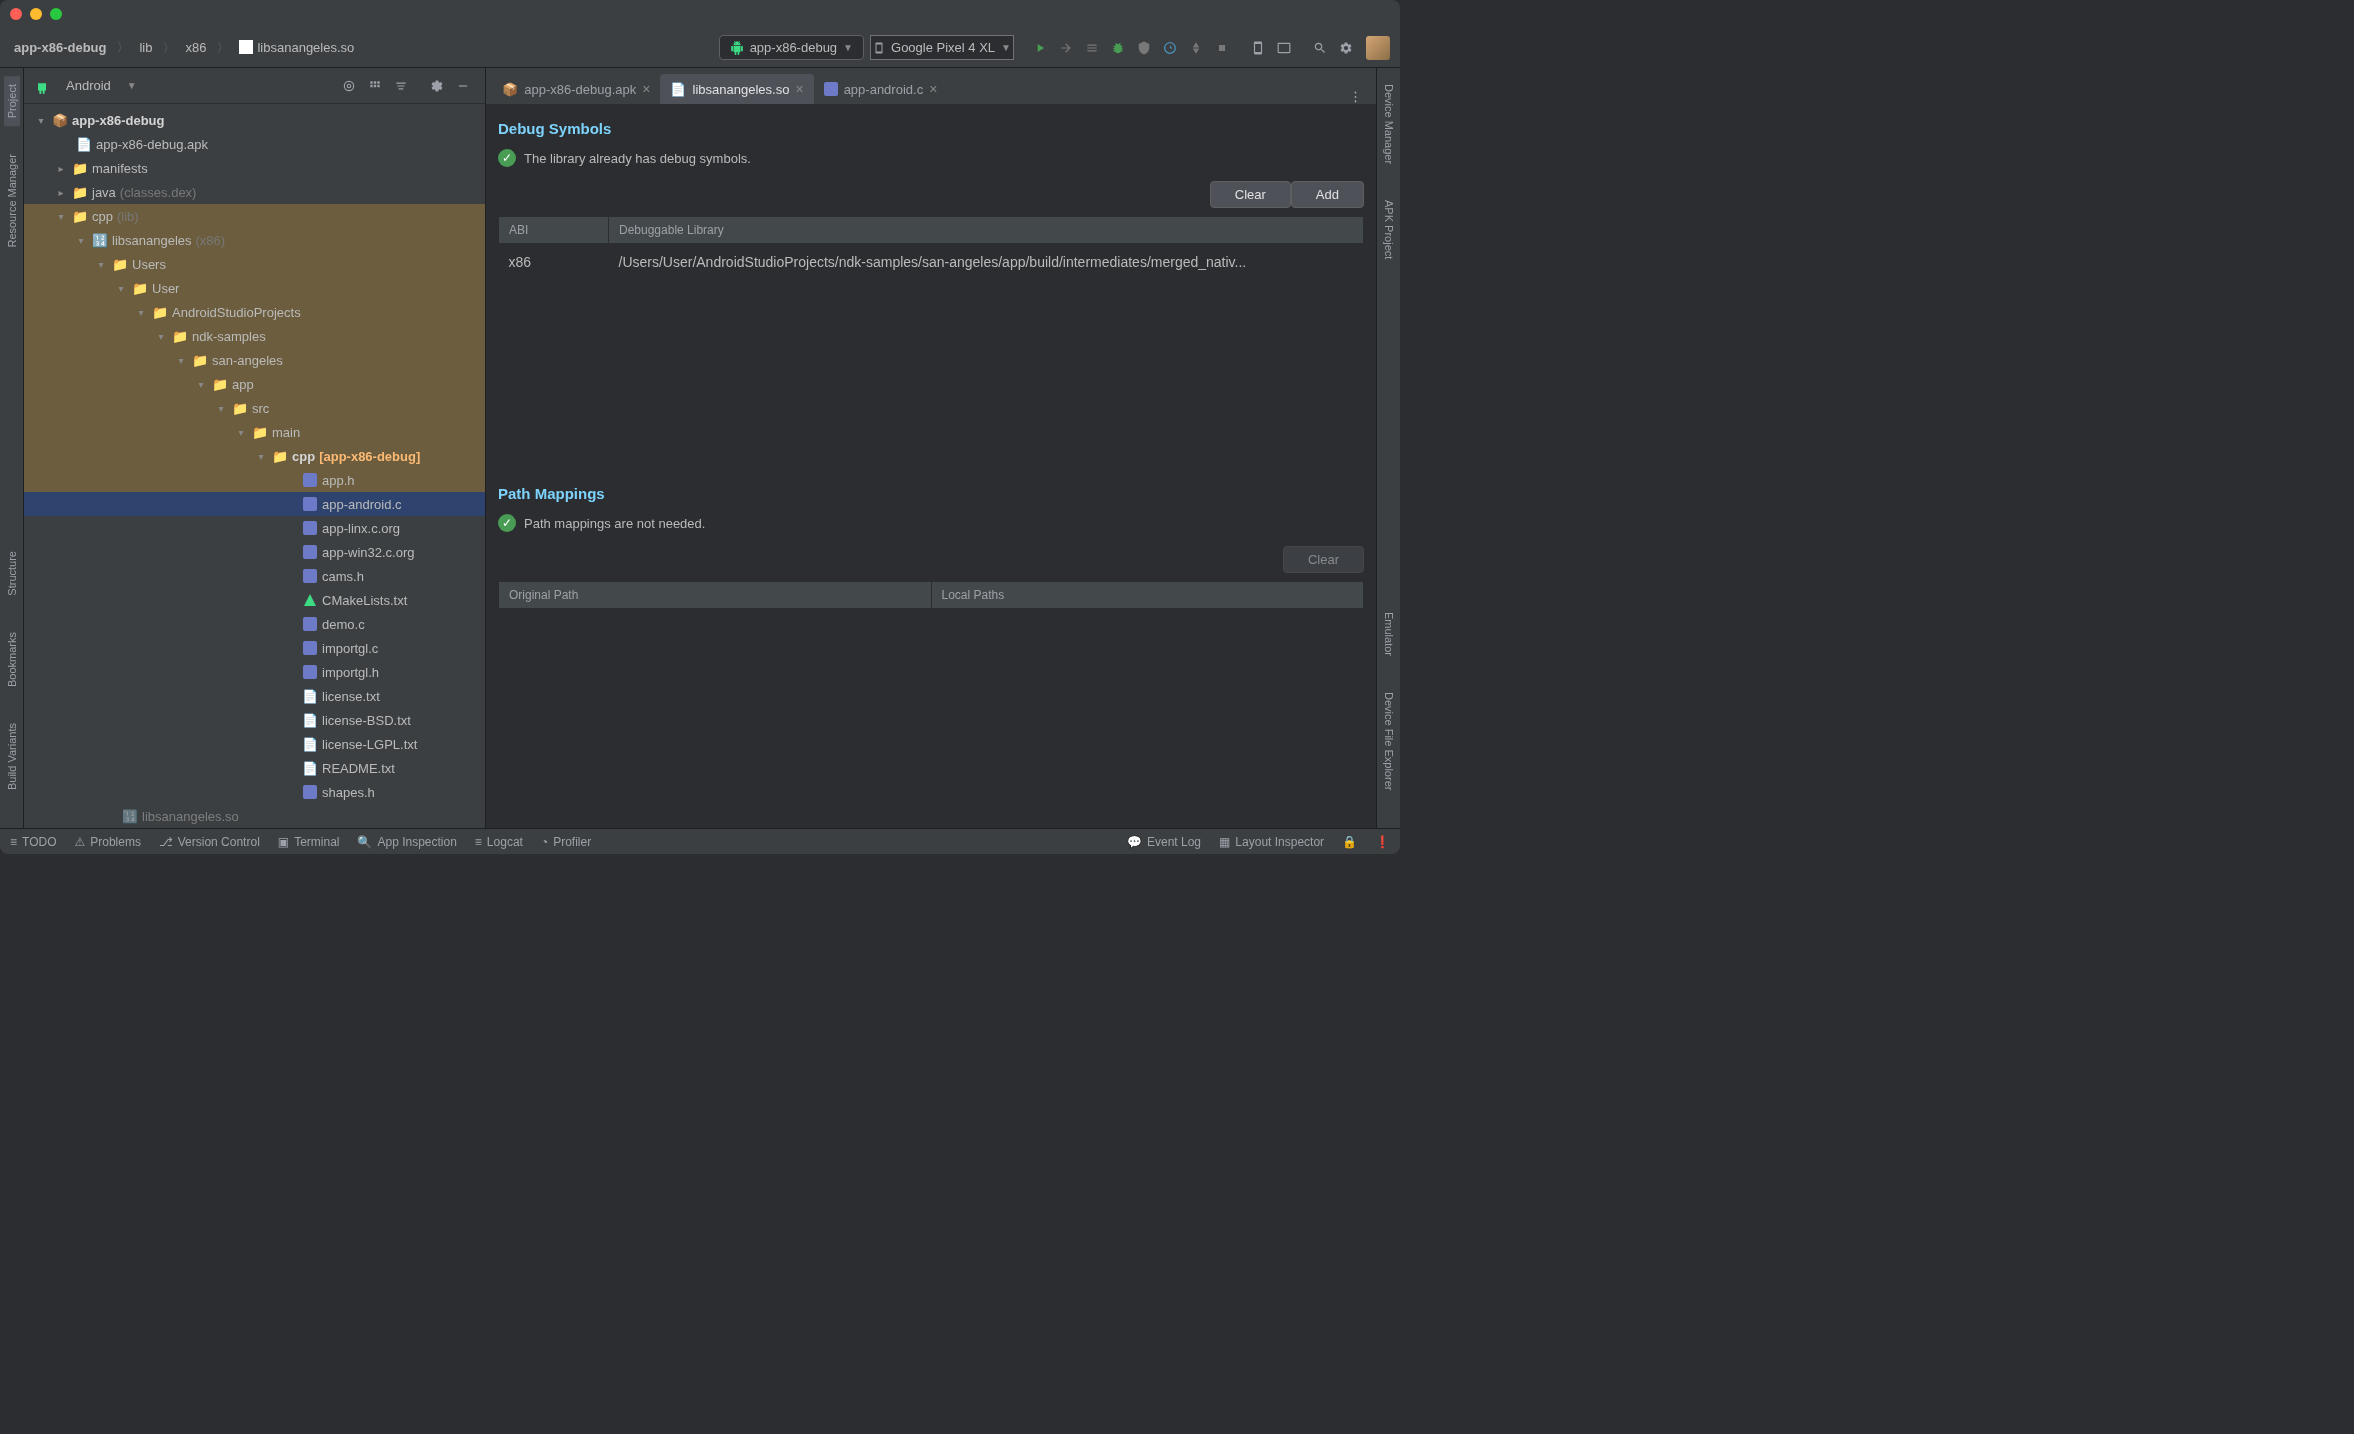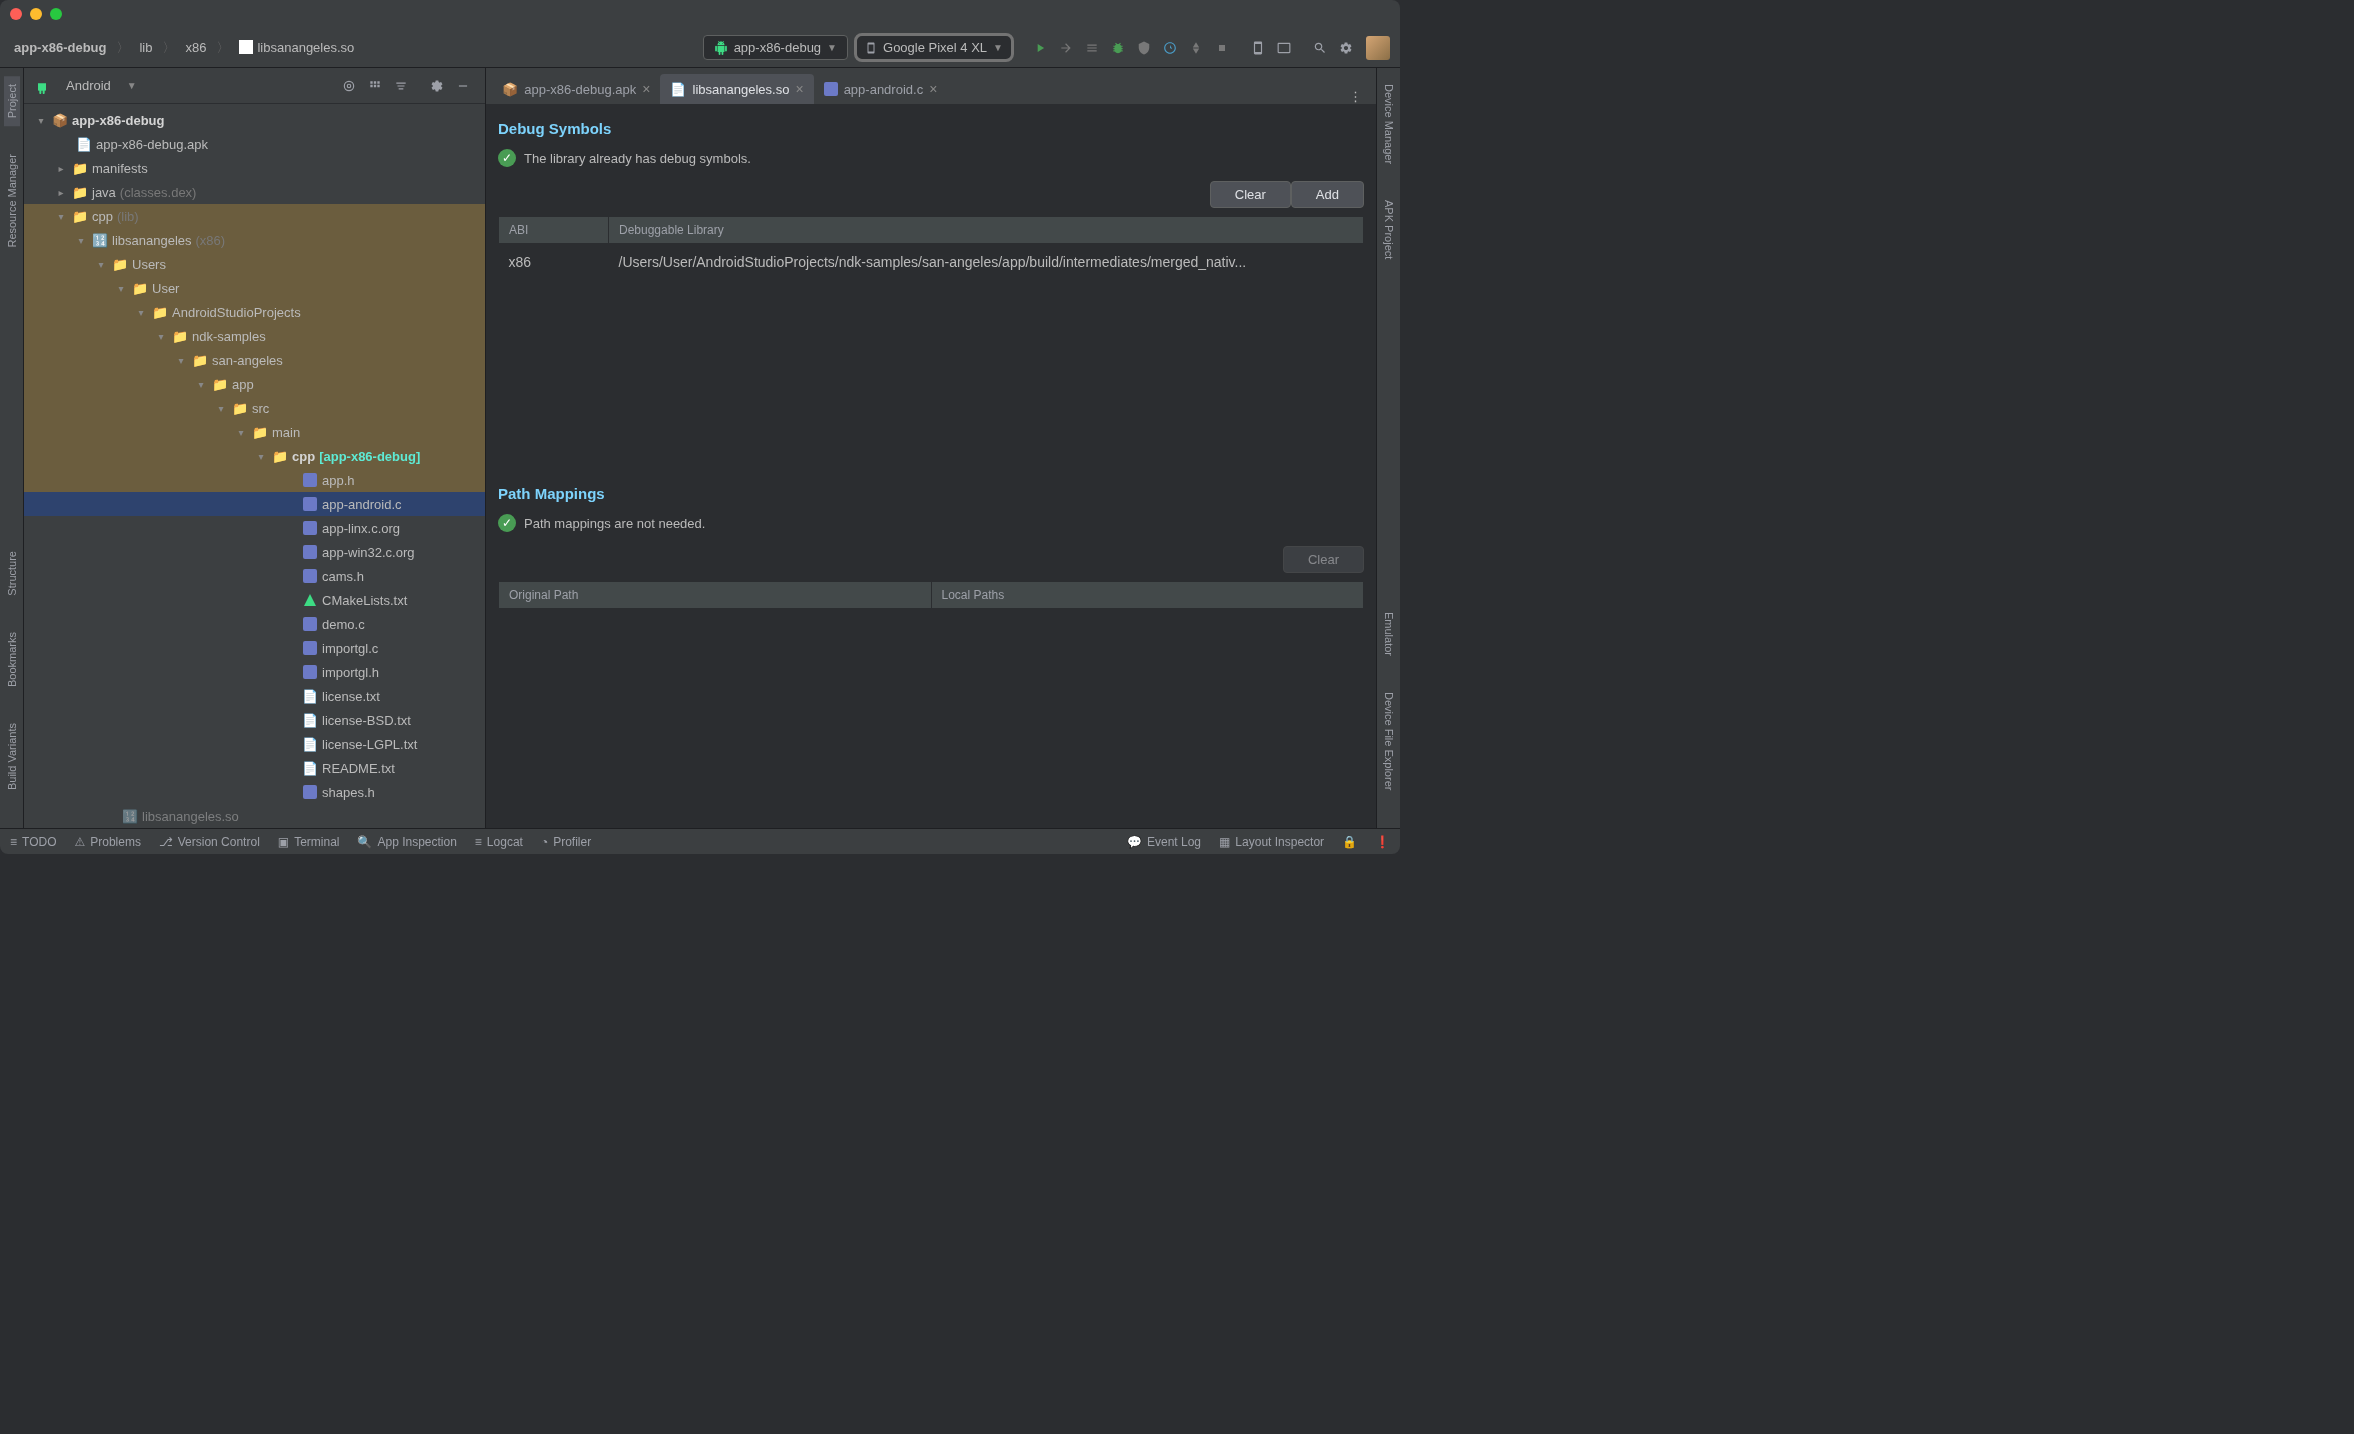--- a/index.html
+++ b/index.html
@@ -15,21 +15,21 @@
     .title-text { flex: 1; text-align: center; color: #9da0a8; font-size: 13px; font-weight: 500; }
     
     .toolbar { height: 40px; background: #3c3f41; display: flex; align-items: center; padding: 0 10px; gap: 6px; border-bottom: 1px solid #1e1f22; }
     .breadcrumb { display: flex; align-items: center; gap: 6px; color: #bbbbbb; }
     .crumb { padding: 2px 4px; cursor: pointer; }
     .crumb-sep { color: #666; }
     .crumb-icon { width: 14px; height: 14px; display: inline-block; background: #fff; margin-right: 4px; vertical-align: -2px; }
     .toolbar-spacer { flex: 1; }
     .config-dropdown { background: #2b2d30; border: 1px solid #5e6060; border-radius: 4px; padding: 4px 10px; display: flex; align-items: center; gap: 6px; cursor: pointer; }
     .chevron-down { font-size: 10px; color: #888; }
-    .device-dropdown { background: #2b2d30; border: 3px solid #737373; border-radius: 8px; padding: 4px 8px; display: flex; align-items: center; gap: 6px; cursor: pointer; }
+    .device-dropdown { background: #2b2d30; border: 1px solid #737373; border-radius: 0; padding: 4px 2px; display: flex; align-items: center; gap: 6px; cursor: pointer; }
     .tb-btn { width: 24px; height: 24px; display: flex; align-items: center; justify-content: center; cursor: pointer; border-radius: 3px; }
     .play-icon { color: #499c54; }
     .toolbar-right { display: flex; gap: 2px; align-items: center; margin-left: 8px; }
     .avatar { width: 24px; height: 24px; border-radius: 3px; background: linear-gradient(135deg, #d4a574, #8b6f47); margin-left: 6px; }
     
     .main-area { flex: 1; display: flex; overflow: hidden; }
     
     .left-gutter { width: 24px; background: #3c3f41; border-right: 1px solid #1e1f22; display: flex; flex-direction: column; align-items: center; padding-top: 8px; gap: 20px; }
     .gutter-tab { writing-mode: vertical-rl; transform: rotate(180deg); font-size: 11px; color: #9da0a8; cursor: pointer; padding: 8px 2px; display: flex; align-items: center; gap: 4px; }
     .gutter-tab.active { background: #4e5157; }
@@ -328,21 +328,21 @@
           </div>
         <div class="tree-item highlighted" style="padding-left:210px">
             <span class="tree-exp">▾</span>
             <span class="tree-icon folder-icon">📁</span>
             <span class="tree-label">main</span>
           </div>
         <div class="tree-item highlighted" style="padding-left:230px">
             <span class="tree-exp">▾</span>
             <span class="tree-icon">📁</span>
             <span class="tree-label bold">cpp</span>
-            <span class="tree-suffix bold" style="color:#5eead4;font-weight:600">[app-x86-debug]</span>
+            <span class="tree-suffix bold" style="color:#fdba74;font-weight:600">[app-x86-debug]</span>
           </div>
         <div class="tree-item highlighted" style="padding-left:274px">
             <span class="tree-icon">
               <svg width="14" height="14">
                 <rect width="14" height="14" fill="#6c7ac7" rx="2"></rect>
               </svg>
             </span>
             <span class="tree-label">app.h</span>
           </div>
         <div class="tree-item selected" style="padding-left:274px">

